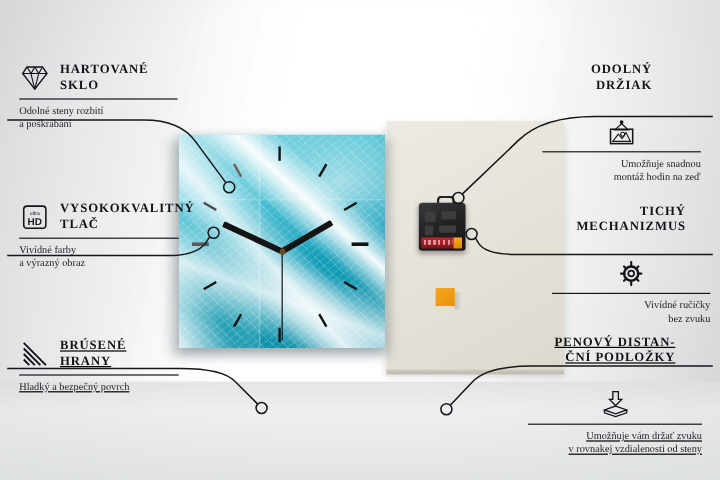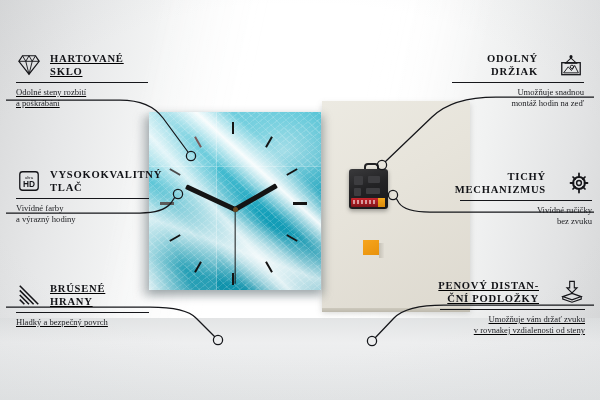--- a/index.html
+++ b/index.html
@@ -92,26 +92,26 @@
   .feat{position:absolute;}
   .feat .head{display:flex;align-items:center;gap:8px;}
   .feat .title{font-size:10.6px;letter-spacing:.75px;line-height:13px;color:#121317;
     font-weight:700;text-transform:uppercase;white-space:nowrap;}
   .feat .rule{height:1px;background:#16171b;margin:4px 0 4px;}
   .feat .desc{font-size:8.6px;line-height:11.2px;color:#1c1d21;white-space:pre-line;}
 
   .feat.left{text-align:left;}
   .feat.left .head{flex-direction:row;}
   .feat.right{text-align:right;}
-  .feat.right .head{flex-direction:row;justify-content:flex-end;gap:20px;}
+  .feat.right .head{flex-direction:column;justify-content:flex-end;gap:20px;}
 
   .ico{flex:0 0 auto;width:26px;height:24px;display:block;}
 
   
-  #f-glass{left:16px;top:52px;width:132px;text-decoration:underline;}
+  #f-glass{left:16px;top:52px;width:132px;}
   #f-print{left:16px;top:168px;width:133px;}
   #f-edge{left:16px;top:282px;width:133px;text-decoration:underline;}
   #f-holder{left:452px;top:52px;width:132px;}
   #f-mech{left:460px;top:170px;width:132px;}
   #f-foam{left:440px;top:279px;width:145px;text-decoration:underline;}
 </style>
 </head>
 <body>
 
 <div id="stage">
@@ -204,21 +204,21 @@
         <text x="14" y="11" font-family="Liberation Sans, sans-serif" font-size="4.6" text-anchor="middle" fill="#141418">ultra</text>
         <text x="14" y="20" font-family="Liberation Sans, sans-serif" font-size="9" font-weight="bold" text-anchor="middle" fill="#141418">HD</text>
       </svg>
       <div>
         <div class="title">VYSOKOKVALITNÝ</div>
         <div class="title">TLAČ</div>
       </div>
     </div>
     <div class="rule"></div>
     <div class="desc">Vivídné farby
-a výrazný hodiny</div>
+a výrazný obraz</div>
   </div>
 
   <div class="feat left" id="f-edge">
     <div class="head">
       <svg class="ico" viewBox="0 0 28 26">
         <path d="M4 3 L24 23 M4 8 L19 23 M4 13 L14 23 M4 18 L9 23" fill="none" stroke="#141418" stroke-width="1.7"></path>
       </svg>
       <div>
         <div class="title">BRÚSENÉ</div>
         <div class="title">HRANY</div>

